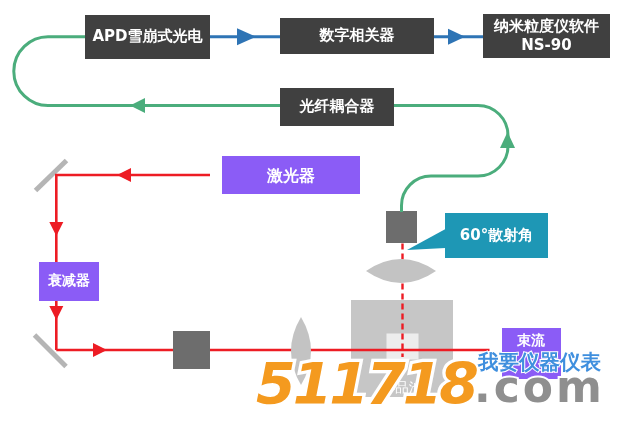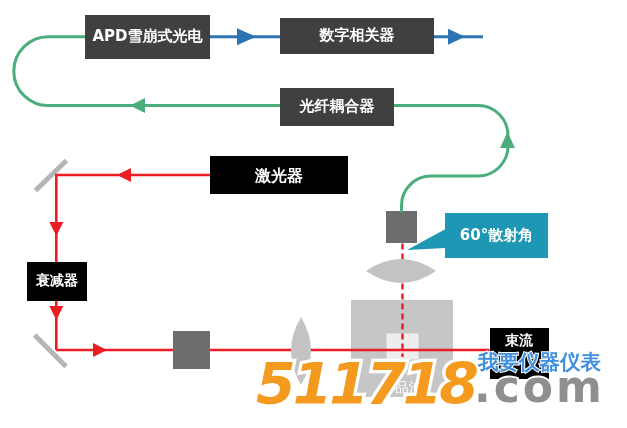--- a/index.html
+++ b/index.html
@@ -2,21 +2,21 @@
 <html><head>
 <meta charset="utf-8">
 <style>
   html,body{margin:0;padding:0;background:#fff;}
   #stage{position:relative;width:627px;height:428px;background:#ffffff;overflow:hidden;
          font-family:"DejaVu Sans",sans-serif;}
   svg{position:absolute;left:0;top:0;}
   .box{position:absolute;display:flex;flex-direction:column;align-items:center;justify-content:center;
        text-align:center;color:#ffffff;font-weight:bold;line-height:19px;}
   .light{background:#404040;}
-  .dark{background:#000000;}
+  .dark{background:#8b5cf6;margin-left:12px;}
   .teal{background:#1e97b5;}
 </style>
 </head>
 <body>
 
 <div id="stage">
 
   <svg width="627" height="428" viewBox="0 0 627 428">
 
     <rect x="351" y="300" width="102" height="97" fill="#c6c6c6"></rect>
@@ -62,20 +62,24 @@
   </svg>
 
   <div class="box light" style="left:85px;top:14.5px;width:125px;height:44.5px;font-size:15px;">
     <span>APD雪崩式光电</span>
   </div>
 
   <div class="box light" style="left:280px;top:17.5px;width:154px;height:36px;font-size:15px;">
     <span>数字相关器</span>
   </div>
 
+  <div class="box light" style="left:483px;top:14px;width:127px;height:44px;font-size:15px;">
+    <span>纳米粒度仪软件</span>
+    <span>NS-90</span>
+  </div>
 
   <div class="box light" style="left:280px;top:87.5px;width:114px;height:38px;font-size:15px;">
     <span>光纤耦合器</span>
   </div>
 
   <div class="box dark" style="left:210px;top:156px;width:138px;height:38px;font-size:16px;">
     <span>激光器</span>
   </div>
 
   <div class="box dark" style="left:27px;top:262px;width:60px;height:39px;font-size:14px;font-family:Liberation Mono, monospace;">

